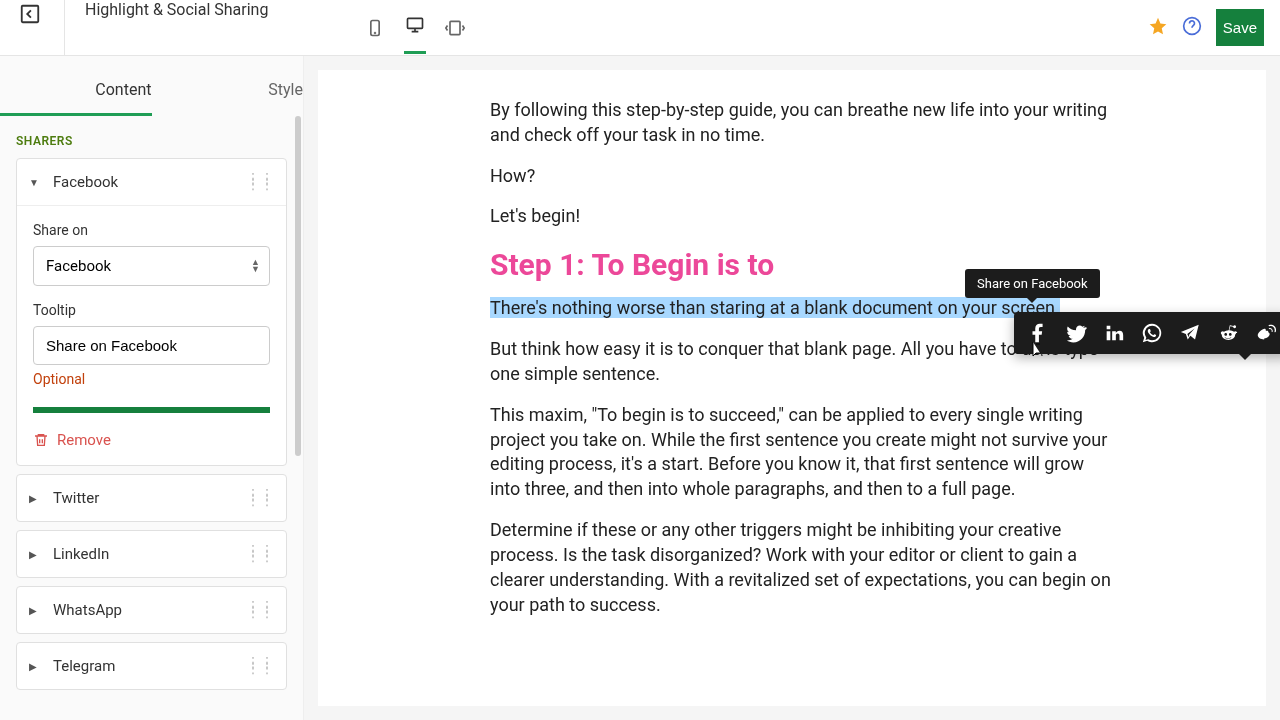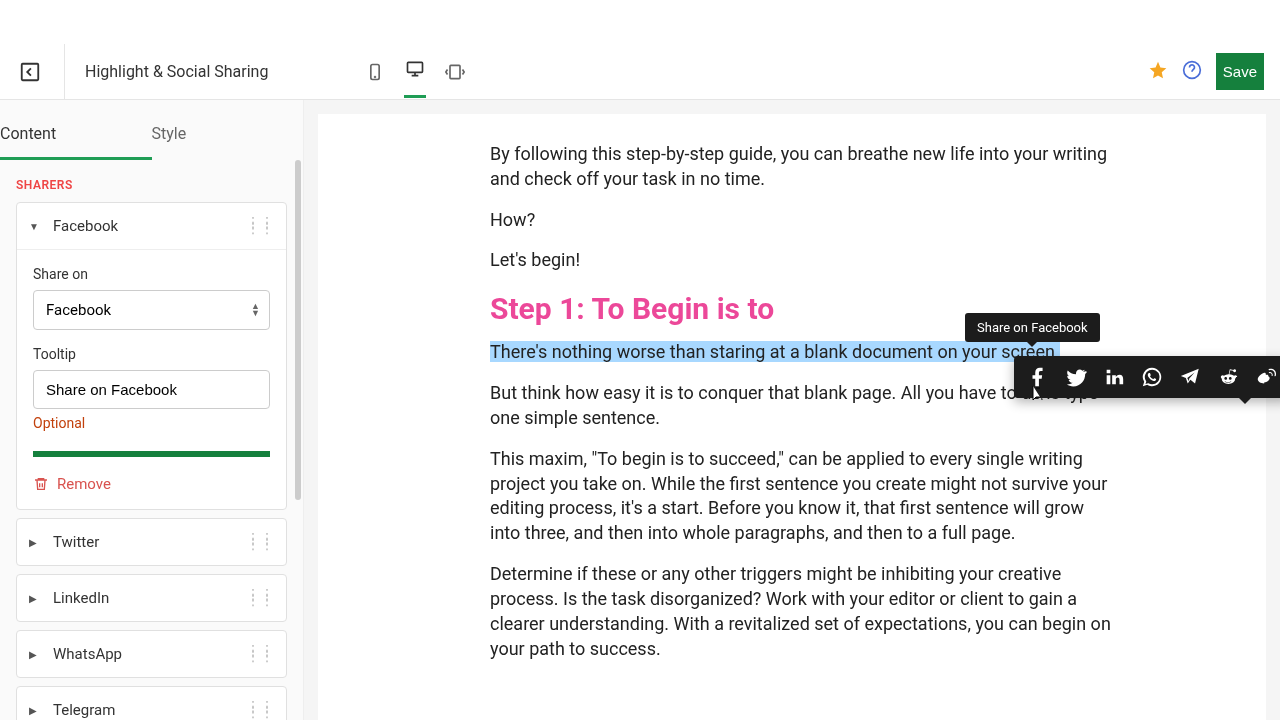--- a/index.html
+++ b/index.html
@@ -1,42 +1,42 @@
 <!DOCTYPE html>
 <html><head>
 <meta charset="utf-8">
 <style>
 * { box-sizing: border-box; margin: 0; padding: 0; }
 body { font-family: -apple-system, BlinkMacSystemFont, 'Segoe UI', Roboto, sans-serif; background: #fff; width: 1280px; height: 720px; overflow: hidden; position: relative; }
 
 
-.header { height: 56px; border-bottom: 1px solid #e5e5e5; display: flex; align-items: center; padding: 0 16px; gap: 16px; margin-top: 44px; }
+.header { height: 56px; border-bottom: 1px solid #e5e5e5; display: flex; padding: 0 16px; gap: 16px; }
 .back-btn { width: 28px; height: 28px; display: flex; align-items: center; justify-content: center; cursor: pointer; }
 .back-btn svg { width: 22px; height: 22px; }
 .header-divider { width: 1px; height: 56px; background: #e5e5e5; margin: 0 4px; }
 .page-title { font-size: 16px; font-weight: 400; color: #333; flex: 0 0 auto; }
 .device-toggles { display: flex; gap: 18px; margin-left: 80px; align-items: center; }
 .device-toggle { width: 22px; height: 22px; display: flex; align-items: center; justify-content: center; cursor: pointer; color: #666; }
 .device-toggle.active { color: #333; border-bottom: 3px solid #1f9d55; padding-bottom: 26px; margin-top: 23px; }
 .device-toggle svg { width: 20px; height: 20px; }
 .header-right { margin-left: auto; display: flex; align-items: center; gap: 14px; }
 .star-icon { color: #f5a623; }
 .help-icon { color: #4a6dd8; }
 .save-btn { background: #15803d; color: #fff; border: none; padding: 10px 7px; border-radius: 0; font-size: 15px; font-weight: 500; cursor: pointer; }
 
 
 .main { display: flex; height: 664px; }
 
 
 .sidebar { width: 304px; background: #fafafa; border-right: 1px solid #eee; overflow-y: auto; position: relative; }
 .sidebar-scrollbar { position: absolute; right: 2px; top: 60px; width: 6px; height: 340px; background: #ccc; border-radius: 3px; }
 .tabs { display: flex; padding-top: 10px; }
-.tab { flex: 1; text-align: left; padding: 14px 0; font-size: 16px; color: #666; cursor: pointer; }
+.tab { flex: 1; text-align: right; padding: 14px 0; font-size: 16px; color: #666; cursor: pointer; }
 .tab.active { color: #333; border-bottom: 3px solid #1f9d55; }
-.section-label { font-size: 12px; color: #ef4444; font-weight: 600; padding: 18px 16px 10px; letter-spacing: 0.5px; }
+.section-label { font-size: 12px; color: #4d7c0f; font-weight: 600; padding: 18px 16px 10px; letter-spacing: 0.5px; }
 .sharer-list { padding: 0 16px 16px; }
 .sharer-item { background: #fff; border: 1px solid #e0e0e0; border-radius: 4px; margin-bottom: 8px; }
 .sharer-header { display: flex; align-items: center; padding: 14px 12px; cursor: pointer; }
 .sharer-header .arrow { width: 14px; margin-right: 10px; color: #555; font-size: 10px; }
 .sharer-header .name { flex: 1; font-size: 15px; color: #333; }
 .drag-handle { color: #bbb; cursor: grab; font-size: 14px; line-height: 0.4; }
 .sharer-body { padding: 0 16px 16px; border-top: 1px solid #eee; margin-top: 0; }
 .field-label { font-size: 14px; color: #333; margin: 16px 0 8px; display: block; }
 .select-wrap { position: relative; }
 .select-wrap select, .select-wrap .select-fake { width: 100%; padding: 10px 12px; border: 1px solid #ccc; border-radius: 4px; font-size: 15px; background: #fff; appearance: none; }

